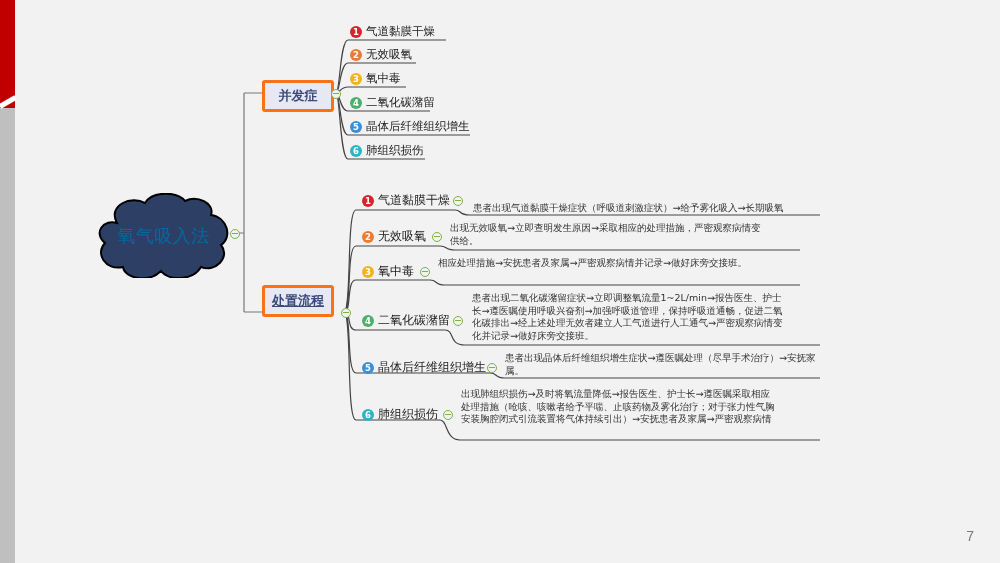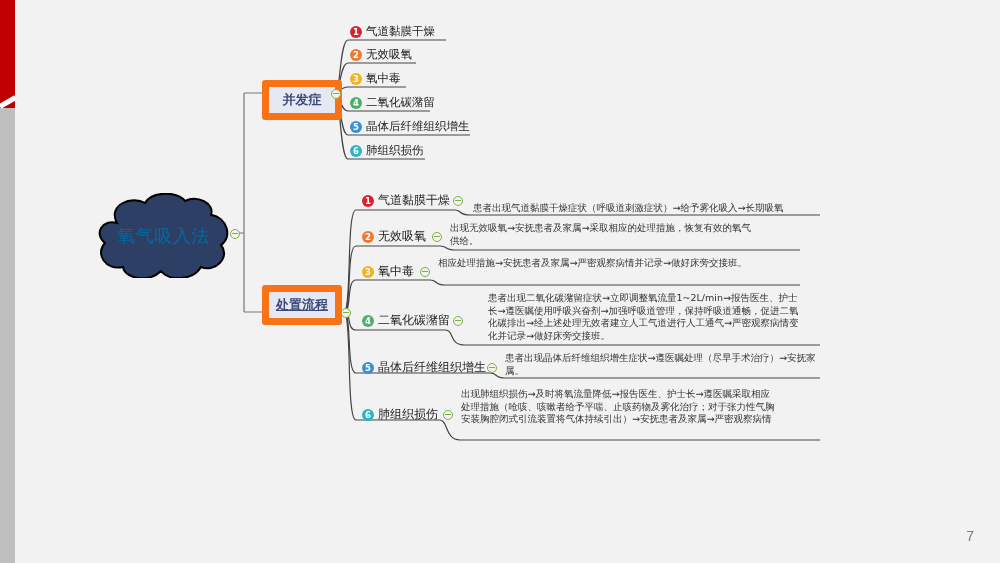--- a/index.html
+++ b/index.html
@@ -26,21 +26,21 @@
     position: absolute; left: 97px; top: 193px; width: 133px; height: 85px;
   }
   .root svg { position: absolute; left: 0; top: 0; }
   .root-label {
     position: absolute; left: 0; top: 0; width: 133px; height: 85px;
     display: flex; align-items: center; justify-content: center;
     color: #0369a1; font-size: 18px; letter-spacing: 0.5px;
   }
   .branch {
     position: absolute; height: 26px; width: 66px;
-    background: #e6e9f3; border: 7px solid #f97316; border-radius: 3px;
+    background: #e6e9f3; border: 3px solid #f97316; border-radius: 3px;
     display: flex; align-items: center; justify-content: center;
     font-weight: bold; font-size: 13px; color: #3b4a7a;
   }
   .toggle {
     position: absolute; width: 8px; height: 8px; border-radius: 50%;
     border: 1px solid #7cb342; background: #f2f2f2;
   }
   .toggle::after {
     content: ""; position: absolute; left: 1px; right: 1px; top: 3px; height: 1px; background: #7cb342;
   }
@@ -142,39 +142,39 @@
 <div class="desc" style="left:473px; top:202px;">
   <div>患者出现气道黏膜干燥症状（呼吸道刺激症状）→给予雾化吸入→长期吸氧</div>
 </div>
 
 <div class="item" style="left:362px; top:228px; font-size:12px;">
   <span class="num" style="background:#ee7a30">2</span>
   <span>无效吸氧</span>
 </div>
 <div class="toggle" style="left:432px; top:232px;"></div>
 <div class="desc" style="left:450px; top:222px;">
-  <div>出现无效吸氧→安抚患者及家属→采取相应的处理措施，恢复有效的氧气</div>
+  <div>出现无效吸氧→立即查明发生原因→采取相应的处理措施，严密观察病情变</div>
   <div>供给。</div>
 </div>
 
 <div class="item" style="left:362px; top:263px; font-size:12px;">
   <span class="num" style="background:#f5b21b">3</span>
   <span>氧中毒</span>
 </div>
 <div class="toggle" style="left:420px; top:267px;"></div>
 <div class="desc" style="left:438px; top:257px;">
   <div>相应处理措施→安抚患者及家属→严密观察病情并记录→做好床旁交接班。</div>
 </div>
 
 <div class="item" style="left:362px; top:312px; font-size:12px;">
   <span class="num" style="background:#4db06a">4</span>
   <span>二氧化碳潴留</span>
 </div>
 <div class="toggle" style="left:453px; top:316px;"></div>
-<div class="desc" style="left:472px; top:292px;margin-left:16px;">
+<div class="desc" style="left:472px; top:292px;">
   <div>患者出现二氧化碳潴留症状→立即调整氧流量1~2L/min→报告医生、护士</div>
   <div>长→遵医嘱使用呼吸兴奋剂→加强呼吸道管理，保持呼吸道通畅，促进二氧</div>
   <div>化碳排出→经上述处理无效者建立人工气道进行人工通气→严密观察病情变</div>
   <div>化并记录→做好床旁交接班。</div>
 </div>
 
 <div class="item" style="left:362px; top:359px; font-size:12px;">
   <span class="num" style="background:#3b8fd6">5</span>
   <span>晶体后纤维组织增生</span>
 </div>

